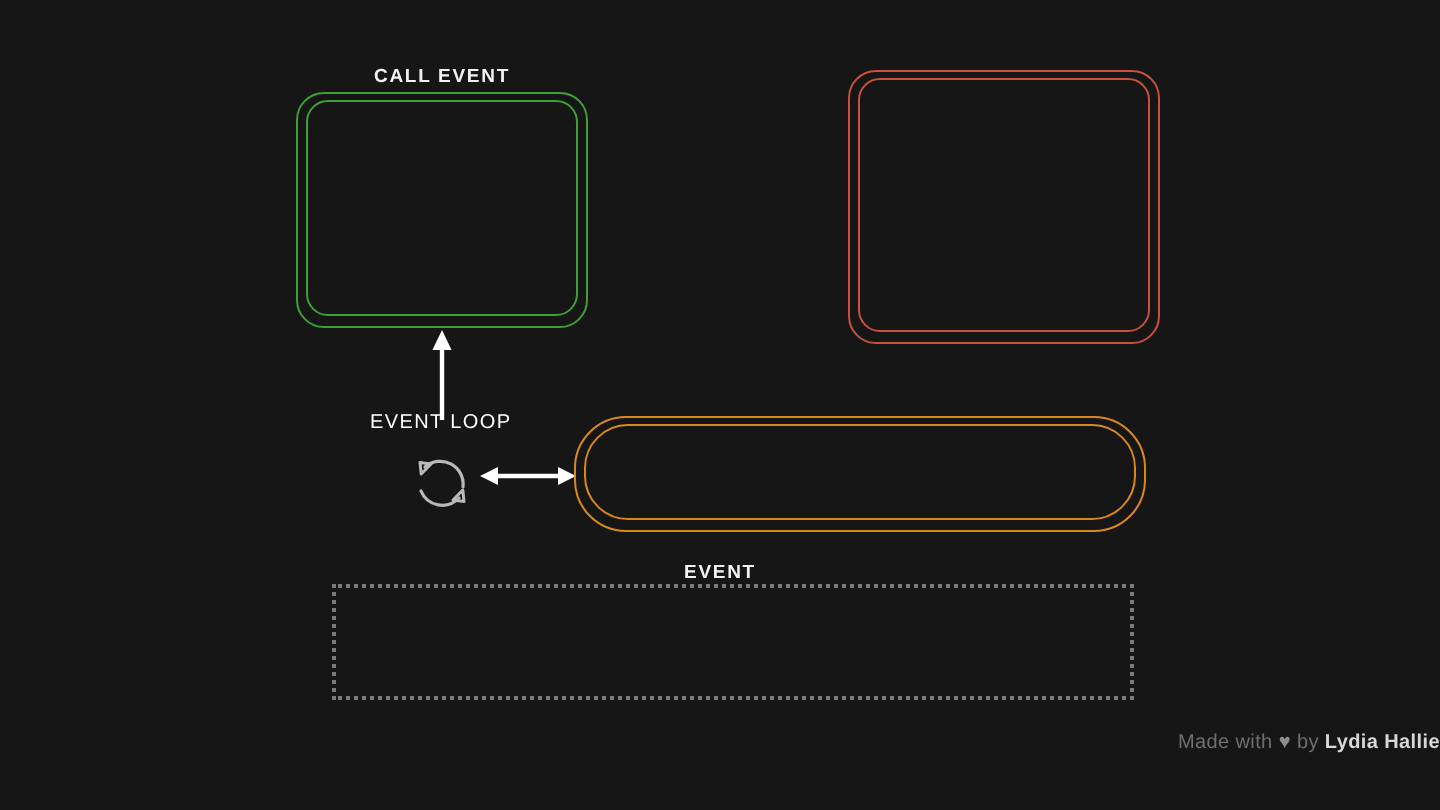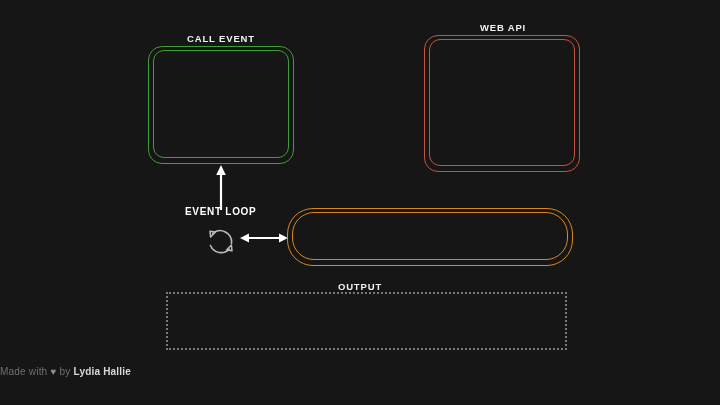--- a/index.html
+++ b/index.html
@@ -83,66 +83,65 @@
     border: 2px dotted #7a7a7a;
     box-sizing: border-box;
     background: transparent;
   }
 
   
   #event-loop-label {
     position: absolute;
     color: #ffffff;
     font-size: 10px;
-    font-weight: 700;
+    font-weight: 400;
     letter-spacing: 0.7px;
     white-space: nowrap;
     user-select: none;
   }
   #loop-icon {
     position: absolute;
     left: 198px;
     top: 218px;
     width: 46px;
     height: 46px;
   }
 
   
   .arrow-svg { position: absolute; overflow: visible; }
   #arrow-up { left: 206px; top: 164px; width: 30px; height: 48px; }
   #arrow-side { left: 240px; top: 227px; width: 48px; height: 22px; }
 
   
   #footer {
     position: absolute;
-    left: 0;
+    left: 12px;
     right: 0;
     top: 366px;
-    text-align: left;
+    text-align: right;
     font-size: 10px;
     color: #6f6f6f;
     letter-spacing: 0.2px;
     user-select: none;
   }
   #footer .heart { color: #8d8d8d; font-size: 10px; }
   #footer .author { color: #d8d8d8; font-weight: 700; }
 </style>
 </head>
 <body style="background: rgb(22, 22, 22);">
 
 <div class="stage">
 
   <div class="sec-title" style="left:150px; top:33px; width:142px;">CALL EVENT</div>
 
   <div class="panel" id="callstack-panel" style="left:148px; top:46px; width:146px; height:118px;">
     <div class="outer"></div>
     <div class="inner"></div>
   </div>
 
-  <div class="sec-title" style="left:428px; top:22px; width:150px;">WEB API</div>
 
   <div class="panel" id="webapi-panel" style="left:424px; top:35px; width:156px; height:137px;">
     <div class="outer"></div>
     <div class="inner"></div>
   </div>
 
   <div id="event-loop-label" style="left:185px; top:206px;">EVENT LOOP</div>
 
   <svg id="loop-icon" viewBox="0 0 46 46">
     <g fill="none" stroke="#b9b9b9" stroke-width="1.6" stroke-linejoin="round" stroke-linecap="round">
@@ -165,21 +164,21 @@
     <polygon points="0,11 9,6.5 9,15.5" fill="#ffffff"></polygon>
     <polygon points="48,11 39,6.5 39,15.5" fill="#ffffff"></polygon>
   </svg>
 
 
   <div class="panel" id="queue-panel" style="left:287px; top:208px; width:286px; height:58px;">
     <div class="outer"></div>
     <div class="inner"></div>
   </div>
 
-  <div class="sec-title" style="left:290px; top:281px; width:140px;">OUTPUT</div>
+  <div class="sec-title" style="left:290px; top:281px; width:140px;">EVENT</div>
 
   <div id="output-box" style="left:166px; top:292px; width:401px; height:58px;"></div>
 
   <div id="footer">
     <span>Made with</span>
     <span class="heart">♥</span>
     <span>by</span>
     <span class="author">Lydia Hallie</span>
   </div>
 

